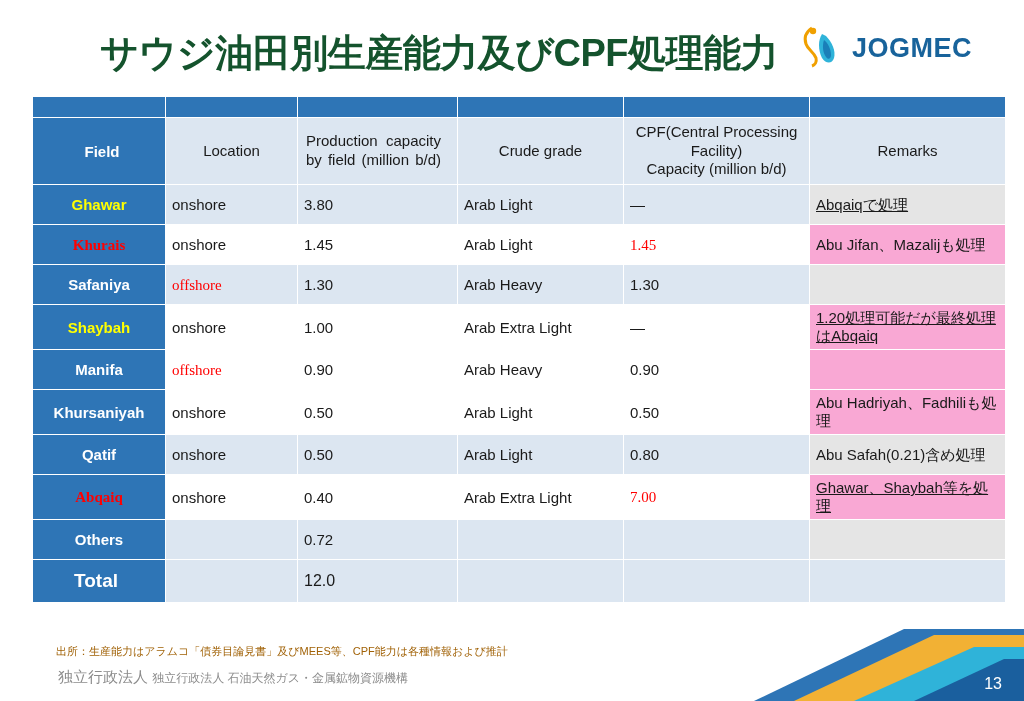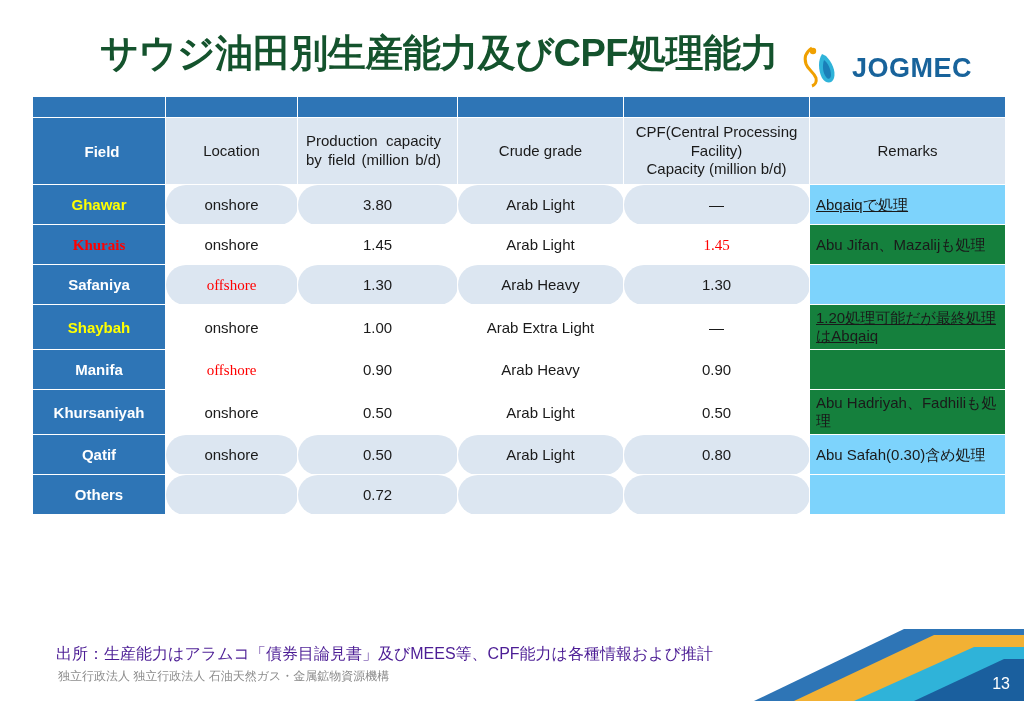--- a/index.html
+++ b/index.html
@@ -24,21 +24,21 @@
     font-weight: bold;
     color: #14532d;
     letter-spacing: -0.5px;
     white-space: nowrap;
   }
 
   
   #logo-wrap {
     position: absolute;
     right: 52px;
-    top: 44px;
+    top: 24px;
     display: flex;
     align-items: center;
     gap: 10px;
   }
   #logo-text {
     font-size: 27px;
     font-weight: bold;
     color: #18639b;
     letter-spacing: 0.5px;
   }
@@ -106,35 +106,34 @@
   
   td.field {
     background: #2e75b6;
     color: #ffffff;
     font-weight: bold;
     text-align: center;
     padding-left: 12px;
     height: 31px;
   }
   td.cell {
-    text-align: center;
+    text-align: left;
     color: #1a1a1a;
     background: #ffffff;
-    border-radius: 20px;
   }
   tr.alt td.cell { background: #dce6f1; }
   td.remark {
     text-align: left;
     font-size: 12.5px;
     padding-left: 8px;
     color: #1a1a1a;
-    background: #15803d;
+    background: #f9a8d4;
     line-height: 1.2;
   }
-  tr.alt td.remark { background: #7dd3fc; margin-left: 38px; }
+  tr.alt td.remark { background: #e5e5e5; margin-left: 38px; }
 
   .yellow { color: #ffff00; }
   .red    { color: #ff0000; font-family: Liberation Serif, serif; }
   .uline  { text-decoration: underline; }
 
   
   tr.total td.field {
     background: #2e75b6;
     color: #ffffff;
     font-weight: bold;
@@ -146,47 +145,47 @@
   tr.total td.cell {
     background: #dce6f1;
     font-size: 16px;
   }
 
   
   #footnote {
     position: absolute;
     left: 56px;
     top: 644px;
-    font-size: 16px;
-    color: #4c1d95;
+    font-size: 11px;
+    color: #a16207;
     white-space: nowrap;
   }
   #org-line {
     position: absolute;
     left: 58px;
     top: 668px;
     font-size: 12px;
     color: #8c8c8c;
     white-space: nowrap;
   }
-  #org-line .small { font-size: 12px; }
+  #org-line .small { font-size: 15px; }
 
   
   #corner-deco {
     position: absolute;
     right: 0;
     bottom: 0;
     width: 420px;
     height: 72px;
     overflow: hidden;
     pointer-events: none;
   }
   #page-number {
     position: absolute;
-    right: 14px;
+    right: 22px;
     bottom: 8px;
     font-size: 16px;
     color: #ffffff;
     font-weight: normal;
   }
 </style>
 </head>
 <body>
 
 <div id="slide-title">サウジ油田別生産能力及びCPF処理能力</div>
@@ -286,29 +285,45 @@
           <td class="cell">Arab Light</td>
           <td class="cell"><span class="">0.50</span></td>
           <td class="remark"><span>Abu Hadriyah、Fadhiliも処理</span></td>
         </tr>
         <tr class="alt">
           <td class="field"><span class="">Qatif</span></td>
           <td class="cell"><span class="">onshore</span></td>
           <td class="cell">0.50</td>
           <td class="cell">Arab Light</td>
           <td class="cell"><span class="">0.80</span></td>
-          <td class="remark"><span>Abu Safah(0.30)含め処理</span></td>
+          <td class="remark"><span>Abu Safah(0.21)含め処理</span></td>
+        </tr>
+        <tr>
+          <td class="field"><span class="red">Abqaiq</span></td>
+          <td class="cell"><span class="">onshore</span></td>
+          <td class="cell">0.40</td>
+          <td class="cell">Arab Extra Light</td>
+          <td class="cell"><span class="red">7.00</span></td>
+          <td class="remark"><span class="uline">Ghawar、Shaybah等を処理</span></td>
         </tr>
         <tr class="alt">
           <td class="field"><span class="">Others</span></td>
           <td class="cell"><span class=""></span></td>
           <td class="cell">0.72</td>
           <td class="cell"></td>
           <td class="cell"><span class=""></span></td>
           <td class="remark"><span></span></td>
+        </tr>
+        <tr class="total">
+          <td class="field">Total</td>
+          <td class="cell"></td>
+          <td class="cell">12.0</td>
+          <td class="cell"></td>
+          <td class="cell"></td>
+          <td class="cell"></td>
         </tr>
       </tbody>
   </table>
 </div>
 
 <div id="footnote">出所：生産能力はアラムコ「債券目論見書」及びMEES等、CPF能力は各種情報および推計</div>
 <div id="org-line">
   <span class="small">独立行政法人 </span><span>独立行政法人 石油天然ガス・金属鉱物資源機構</span>
 </div>
 

